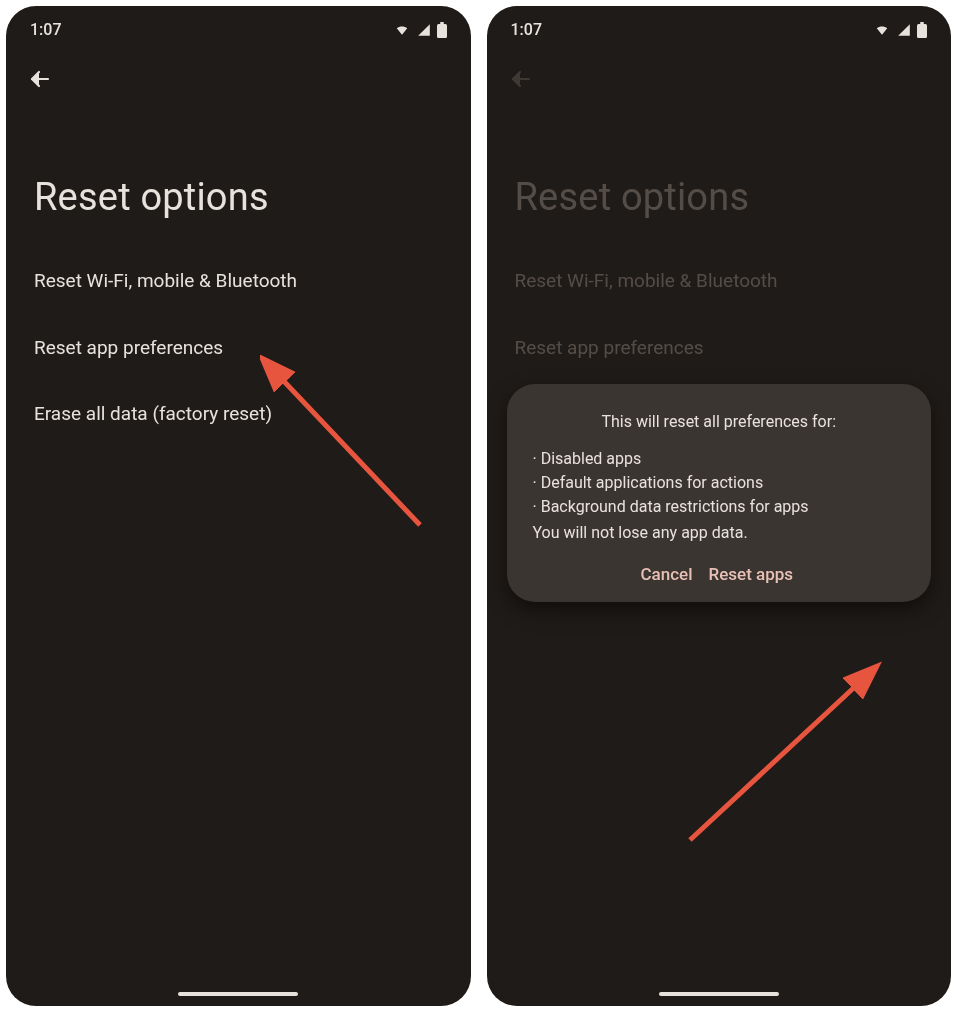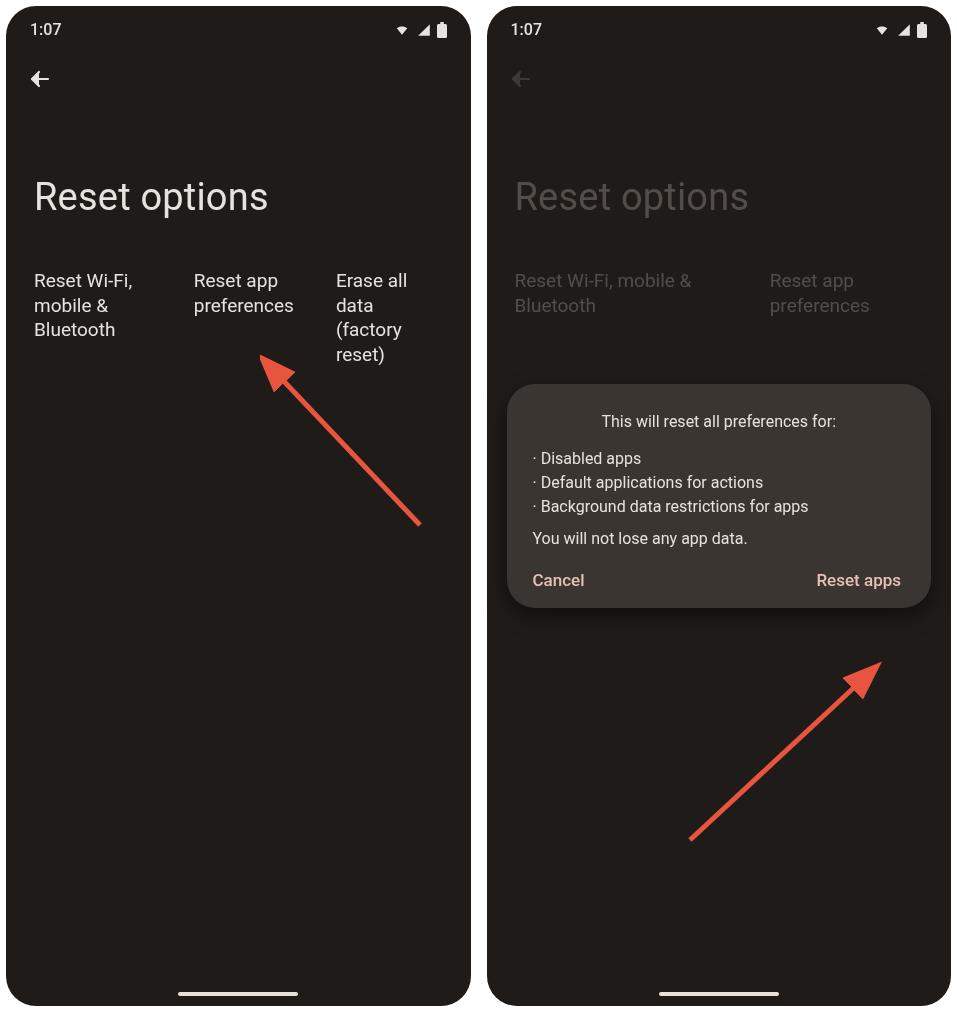--- a/index.html
+++ b/index.html
@@ -34,21 +34,21 @@
   .status-icons svg { width:18px; height:14px; fill:#e8e2dd; }
   .status-icons .batt { width:10px; height:16px; }
   .back-btn { padding: 22px 0 0 22px; }
   .back-btn svg { width:24px; height:24px; fill:#e8e2dd; stroke:#e8e2dd; }
   .title {
     font-size: 38px;
     font-weight: 400;
     padding: 80px 28px 26px 28px;
     letter-spacing: 0.2px;
   }
-  .options { padding: 24px 28px 0 28px; display:flex; flex-direction:row; gap:42px; }
+  .options { padding: 24px 28px 0 28px; display:flex; flex-direction:column; gap:42px; }
   .option {
     font-size: 19px;
     font-weight: 400;
     line-height: 1.3;
   }
   .nav-bar {
     position:absolute;
     bottom:10px;
     left:50%;
     transform:translateX(-50%);
@@ -67,25 +67,25 @@
     left:20px;
     right:20px;
     background:#3b3531;
     border-radius:28px;
     padding:26px 26px 18px 26px;
     box-shadow:0 8px 20px rgba(0,0,0,0.5);
     color:#e8e2dd;
   }
   .dialog-title { font-size:22px; font-weight:400; margin-bottom:14px;}
   .dialog-intro { font-size:16px; margin-bottom:14px; line-height:1.45;text-align:center;}
-  .dialog-list { list-style:none; margin-bottom:8px; }
+  .dialog-list { list-style:none; margin-bottom:2px; }
   .dialog-list li { font-size:16px; line-height:1.5; }
   .dialog-list li::before { content:"· "; }
   .dialog-footer { font-size:16px; margin-bottom:20px; line-height:1.45;}
-  .dialog-actions { display:flex; justify-content:space-between; gap:16px; padding-right:4px;}
+  .dialog-actions { display:flex; justify-content:center; gap:16px; padding-right:4px;}
   .dialog-btn { color:#e9c0b6; font-size:17px; font-weight:500; cursor:pointer;}
   
   .arrow {
     position:absolute;
     pointer-events:none;
   }
 </style>
 </head>
 <body>
 

